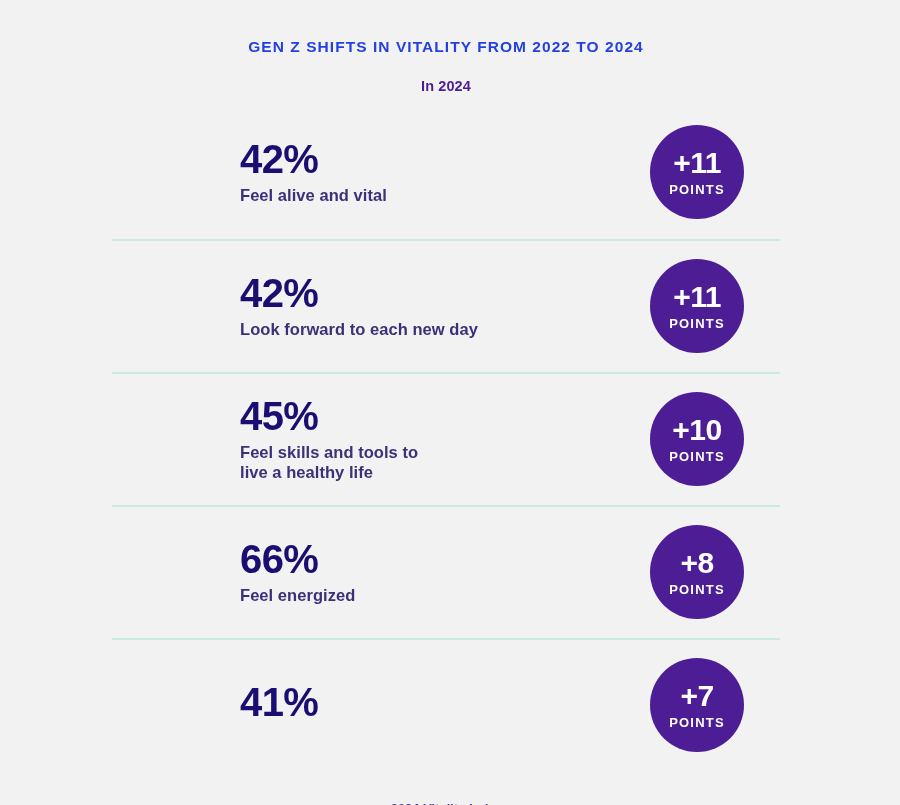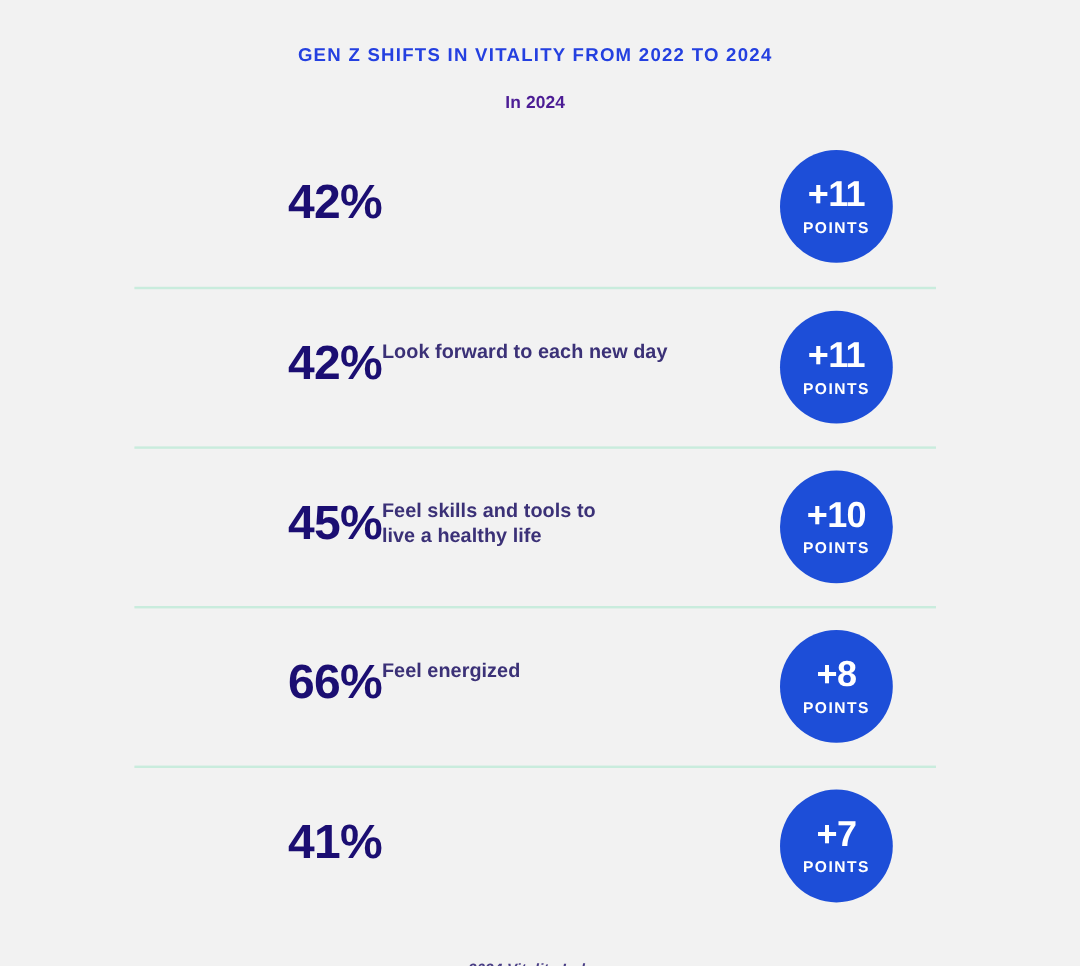--- a/index.html
+++ b/index.html
@@ -59,21 +59,21 @@
     box-sizing: border-box;
   }
 
   .row + .row {
     border-top: 2px solid #c9ecdd;
   }
 
   .row-text {
     padding-left: 128px;
     display: flex;
-    flex-direction: row;
+    flex-direction: column;
     justify-content: center;
   }
 
   .stat-value {
     color: #1b0e72;
     font-size: 40px;
     font-weight: bold;
     letter-spacing: -0.6px;
     line-height: 1.0;
     margin-bottom: 6px;
@@ -85,21 +85,21 @@
     font-weight: bold;
     line-height: 1.24;
     letter-spacing: 0.05px;
     white-space: pre-line;
   }
 
   .badge {
     width: 94px;
     height: 94px;
     border-radius: 50%;
-    background: #1d4ed8;
+    background: #4c1d95;
     display: flex;
     flex-direction: column;
     align-items: center;
     justify-content: center;
     flex: 0 0 auto;
     margin-right: 36px;
   }
 
   .badge-value {
     color: #ffffff;
@@ -138,20 +138,21 @@
   <div class="header">
     <h1 class="title">GEN Z SHIFTS IN VITALITY FROM 2022 TO 2024</h1>
     <p class="subtitle">In 2024</p>
   </div>
 
   <div class="rows">
 
     <div class="row">
       <div class="row-text">
         <div class="stat-value">42%</div>
+        <div class="stat-label">Feel alive and vital</div>
       </div>
       <div class="badge">
         <div class="badge-value">+11</div>
         <div class="badge-unit">POINTS</div>
       </div>
     </div>
 
     <div class="row">
       <div class="row-text">
         <div class="stat-value">42%</div>

